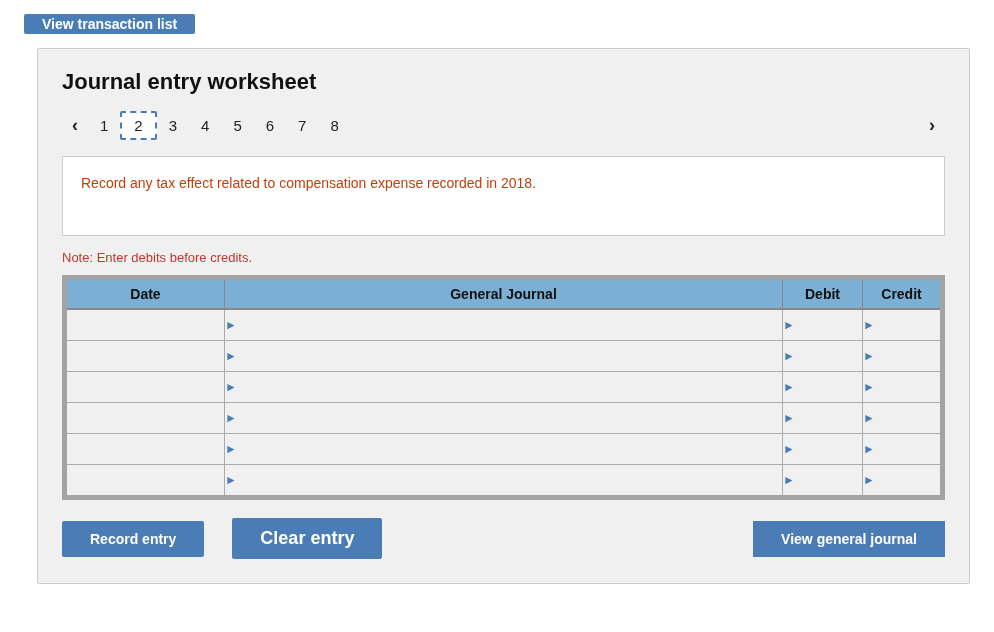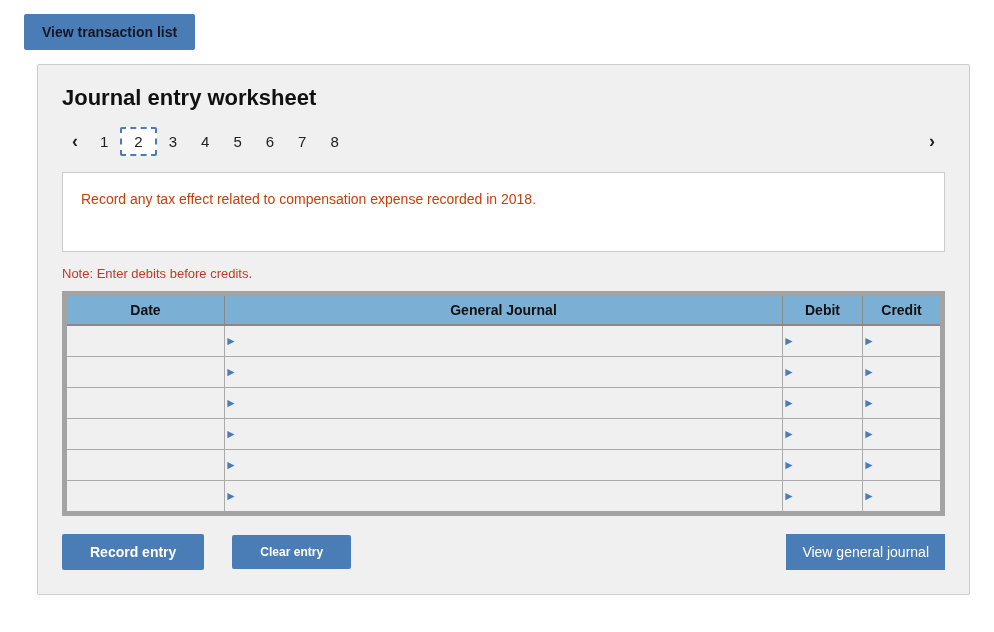--- a/index.html
+++ b/index.html
@@ -11,23 +11,23 @@
       min-height: 632px;
     }
 
     .top-bar {
       padding: 14px 24px;
       background: #fff;
     }
 
     .view-transaction-btn {
       background: #4a7db5;
-      color: #0f172a;
-      border: none;
-      padding: 10px 18px;
+      color: #ffffff;
+      border: none;
+      padding: 2px 18px;
       font-size: 14px;
       font-weight: bold;
       cursor: pointer;
       border-radius: 2px;
     }
 
     .main-container {
       margin: 0 24px 20px 37px;
       background: #f0f0f0;
       border: 1px solid #ccc;
@@ -178,33 +178,33 @@
       cursor: pointer;
       border-radius: 2px;
       margin-right: 20px;
     }
 
     .btn-clear {
       background: #4a7db5;
       color: #fff;
       border: none;
       padding: 10px 28px;
-      font-size: 12px;
+      font-size: 18px;
       font-weight: bold;
       cursor: pointer;
       border-radius: 2px;
     }
 
     .btn-view-journal {
       background: #4a7db5;
       color: #fff;
       border: none;
-      padding: 10px 16px;
-      font-size: 14px;
-      font-weight: normal;
+      padding: 10px 28px;
+      font-size: 14px;
+      font-weight: bold;
       cursor: pointer;
       border-radius: 0;
       margin-left: auto;
     }
 
     .separator-row td {
       border-top: 2px solid #888 !important;
     }
   </style>
 </head>

